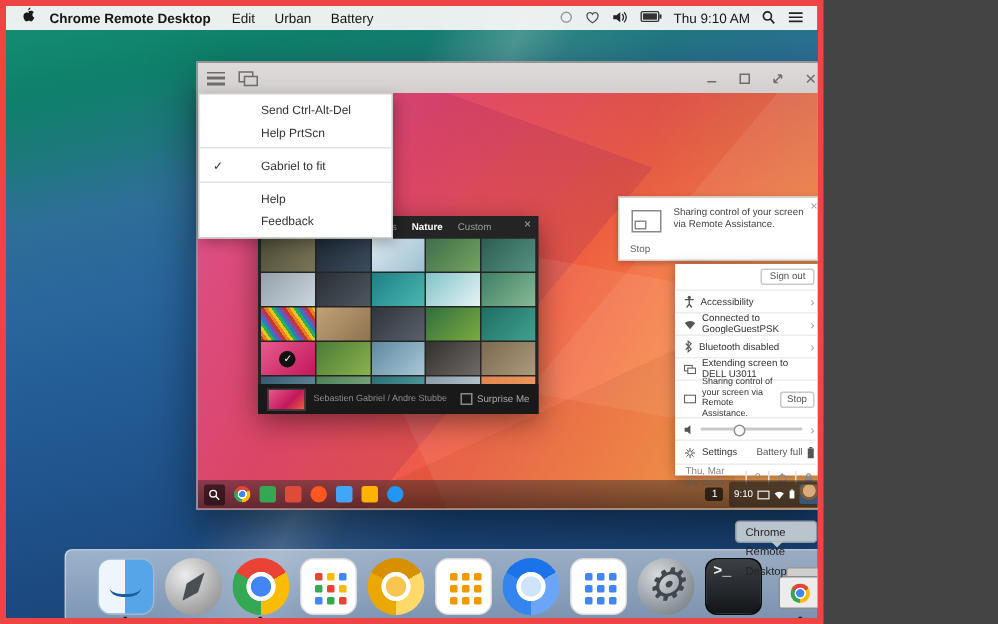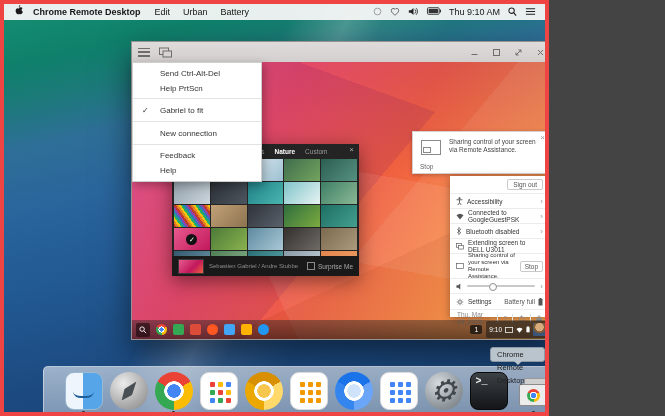--- a/index.html
+++ b/index.html
@@ -32,21 +32,21 @@
     background:
       conic-gradient(from 100deg at 18% 30%, rgba(255,255,255,.08) 0 55deg, rgba(255,255,255,0) 55deg 360deg),
       conic-gradient(from -140deg at 72% 18%, rgba(110,10,90,.14) 0 70deg, rgba(0,0,0,0) 70deg 360deg),
       conic-gradient(from 40deg at 52% 72%, rgba(255,255,255,.07) 0 60deg, rgba(255,255,255,0) 60deg 360deg),
       conic-gradient(from 180deg at 85% 55%, rgba(160,40,0,.12) 0 65deg, rgba(0,0,0,0) 65deg 360deg),
       linear-gradient(200deg, rgba(130,20,120,.22), rgba(130,20,120,0) 38%),
       linear-gradient(118deg,#ee5f9b 0%,#ec4f68 30%,#ef5f40 55%,#f78a3d 78%,#f9a343 100%);}
   
   .ddmenu{position:absolute;left:0;top:20px;width:128px;background:#fff;border:1px solid #cfcfcf;
     box-shadow:2px 3px 9px rgba(0,0,0,.3);padding:3px 0;z-index:55;}
-  .menu-item{position:relative;height:15px;line-height:15px;padding-left:27px;font-size:8px;color:#333;}
+  .menu-item{position:relative;height:15px;line-height:15px;padding-left:41px;font-size:8px;color:#333;}
   .menu-item.roomy{height:17px;line-height:17px;}
   .menu-item .check{position:absolute;left:9px;font-size:8px;color:#333;}
   .menu-item.divided{border-bottom:1px solid #e3e3e3;margin-bottom:3px;padding-bottom:2px;}
   
   .toast{position:absolute;left:280px;top:69px;width:136px;height:41px;background:#fff;
     border:1px solid #d8d0cf;box-shadow:0 1px 4px rgba(0,0,0,.25);font-size:6.5px;color:#444;}
   .toast .scr{position:absolute;left:8px;top:8px;width:18px;height:13px;border:1.5px solid #8a8a8a;}
   .toast .scr i{position:absolute;left:1px;bottom:1px;width:6px;height:4px;border:1px solid #8a8a8a;display:block;}
   .toast .msg{position:absolute;left:36px;top:6px;width:88px;line-height:8px;}
   .toast .x{position:absolute;right:4px;top:1px;color:#999;font-size:8px;}
@@ -413,31 +413,28 @@
         </div>
 
         <div class="menu-item divided">
           <span class="check"></span><span>Help PrtScn</span>
         </div>
 
         <div class="menu-item roomy divided">
           <span class="check">✓</span><span>Gabriel to fit</span>
         </div>
 
-        <div class="menu-item roomy divided">
-          <span class="check"></span><span>New connection</span>
+
+        <div class="menu-item">
+          <span class="check"></span><span>Help</span>
         </div>
 
         <div class="menu-item">
           <span class="check"></span><span>Feedback</span>
         </div>
-
-        <div class="menu-item">
-          <span class="check"></span><span>Help</span>
-        </div>
       </div>
   </div>
 
   <div class="tooltip">Chrome Remote Desktop</div>
 
   <div class="dock">
 
       <div class="dock-item">
         <i class="art art-finder"></i>
         <b class="dot on"></b>

